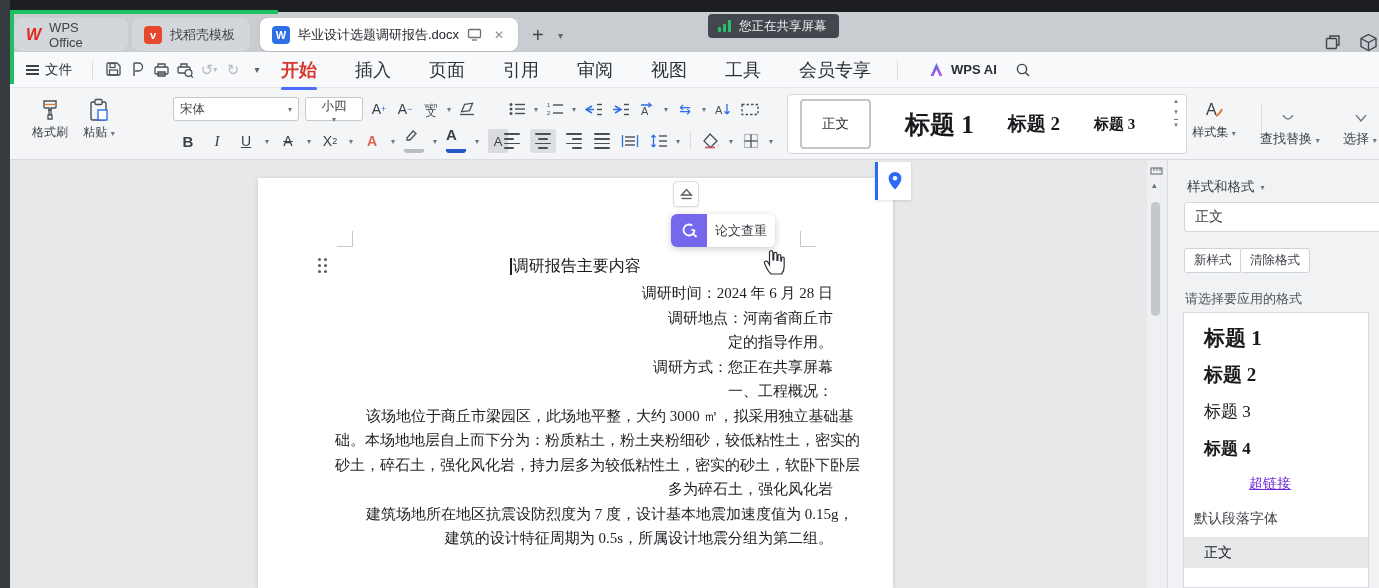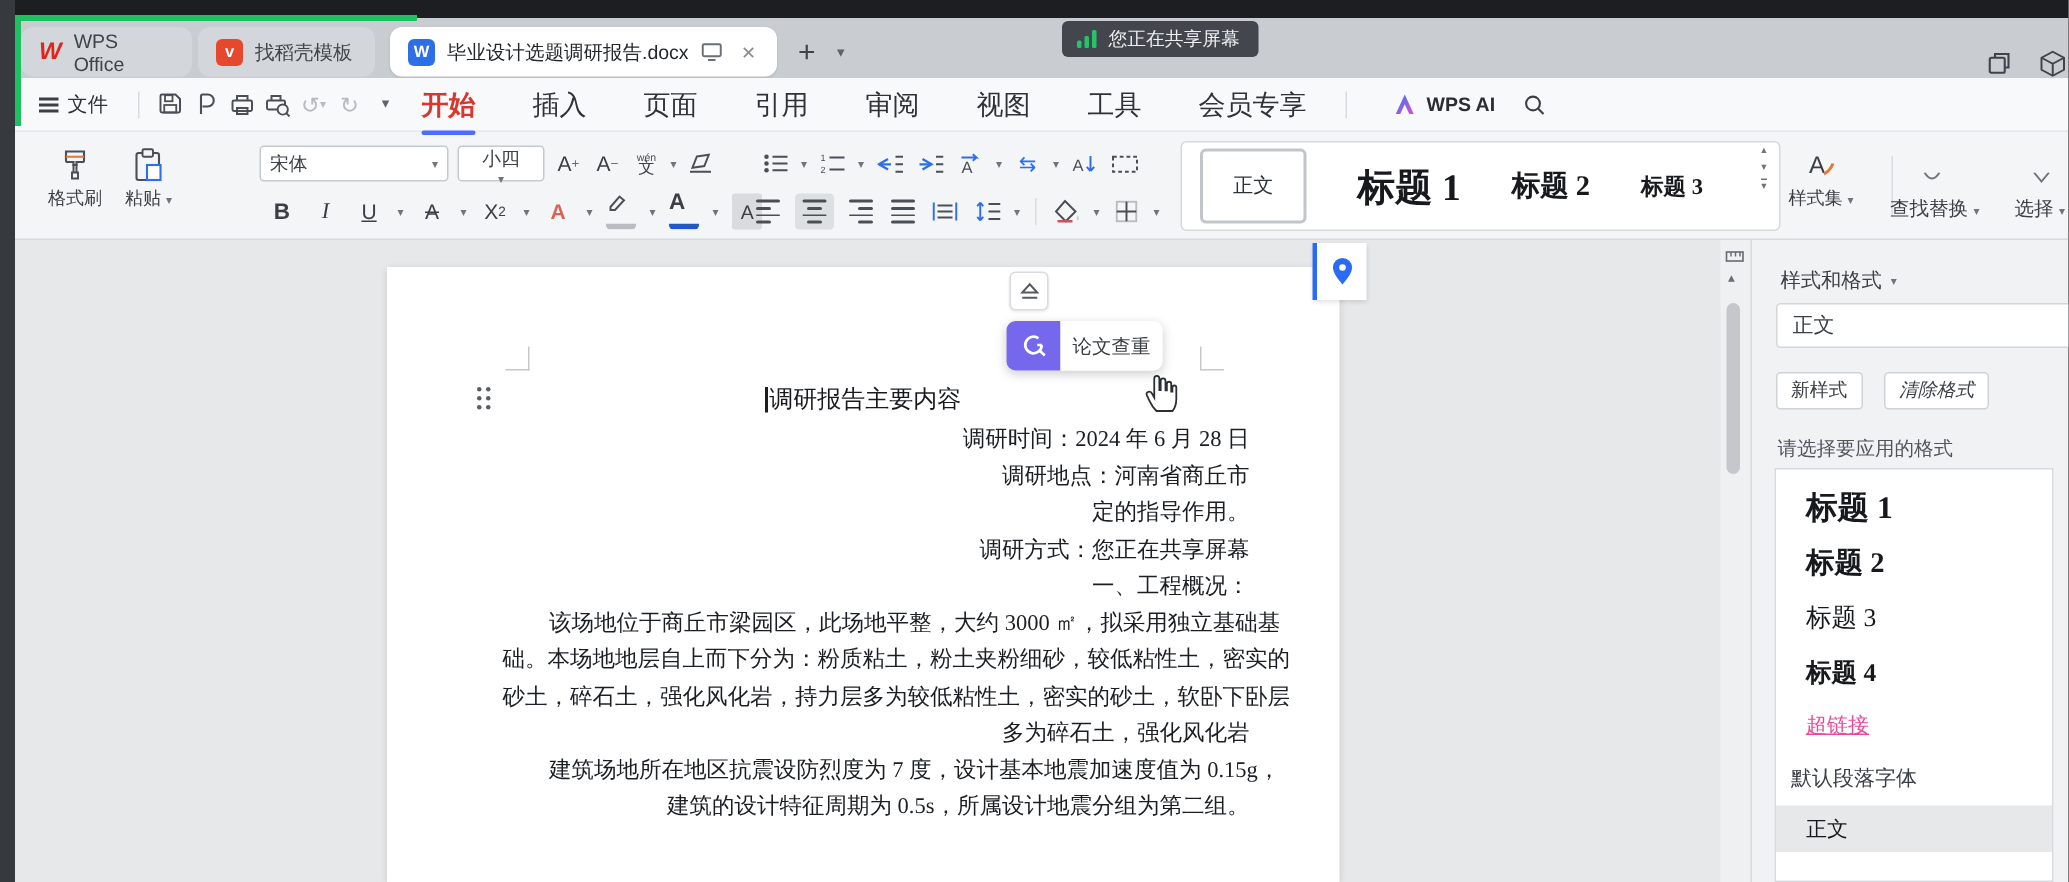--- a/index.html
+++ b/index.html
@@ -131,21 +131,21 @@
   .pbtn{position:absolute;top:88px;height:25px;background:#fff;border:1px solid #cfd2d6;border-radius:3px;
     display:flex;align-items:center;justify-content:center;font-size:12.5px;color:#3c4046;padding:0 9px;}
   .panel-hint{position:absolute;left:17px;top:130px;font-size:13px;color:#51565c;}
   .style-list{position:absolute;left:15px;top:152px;width:186px;height:276px;background:#fff;border:1px solid #d8dadd;
     padding-top:6px;overflow:hidden;}
   .ps{padding-left:20px;display:flex;align-items:center;font-family:"Liberation Serif","DejaVu Serif",serif;color:#17191c;}
   .ps.s-h1{height:37px;font-size:21px;font-weight:bold;}
   .ps.s-h2{height:37px;font-size:19px;font-weight:bold;}
   .ps.s-h3{height:37px;font-size:17px;}
   .ps.s-h4{height:37px;font-size:17px;font-weight:bold;}
-  .ps.s-link{height:34px;font-size:14px;color:#ec4899;text-decoration:underline;font-family:"Liberation Sans",sans-serif;}
+  .ps.s-link{height:34px;font-size:14px;color:#6d28d9;text-decoration:underline;font-family:"Liberation Sans",sans-serif;margin-left:45px;}
   .ps.s-plain{height:36px;font-size:14px;color:#3c4046;font-family:"Liberation Sans",sans-serif;padding-left:10px;}
   .ps.s-body{height:31px;font-size:14px;}
   .ps.selected{background:#e6e8ea;}
 
   svg{display:block;}
 </style>
 </head>
 <body>
 
 <div class="screen">
@@ -573,21 +573,21 @@
     <div class="panel-h">
       <span>样式和格式</span>
       <span class="chev">▾</span>
     </div>
     <div class="cur-box">
       <span>正文</span>
     </div>
     <div class="pbtn" style="left:16px;">
       <span>新样式</span>
     </div>
-    <div class="pbtn" style="left:88px;font-style:italic;">
+    <div class="pbtn" style="left:72px;">
       <span>清除格式</span>
     </div>
     <div class="panel-hint">请选择要应用的格式</div>
     <div class="style-list" id="panel-style-list">
         <div class="ps s-h1">标题 1</div>
         <div class="ps s-h2">标题 2</div>
         <div class="ps s-h3">标题 3</div>
         <div class="ps s-h4">标题 4</div>
         <div class="ps s-link">超链接</div>
         <div class="ps s-plain">默认段落字体</div>

